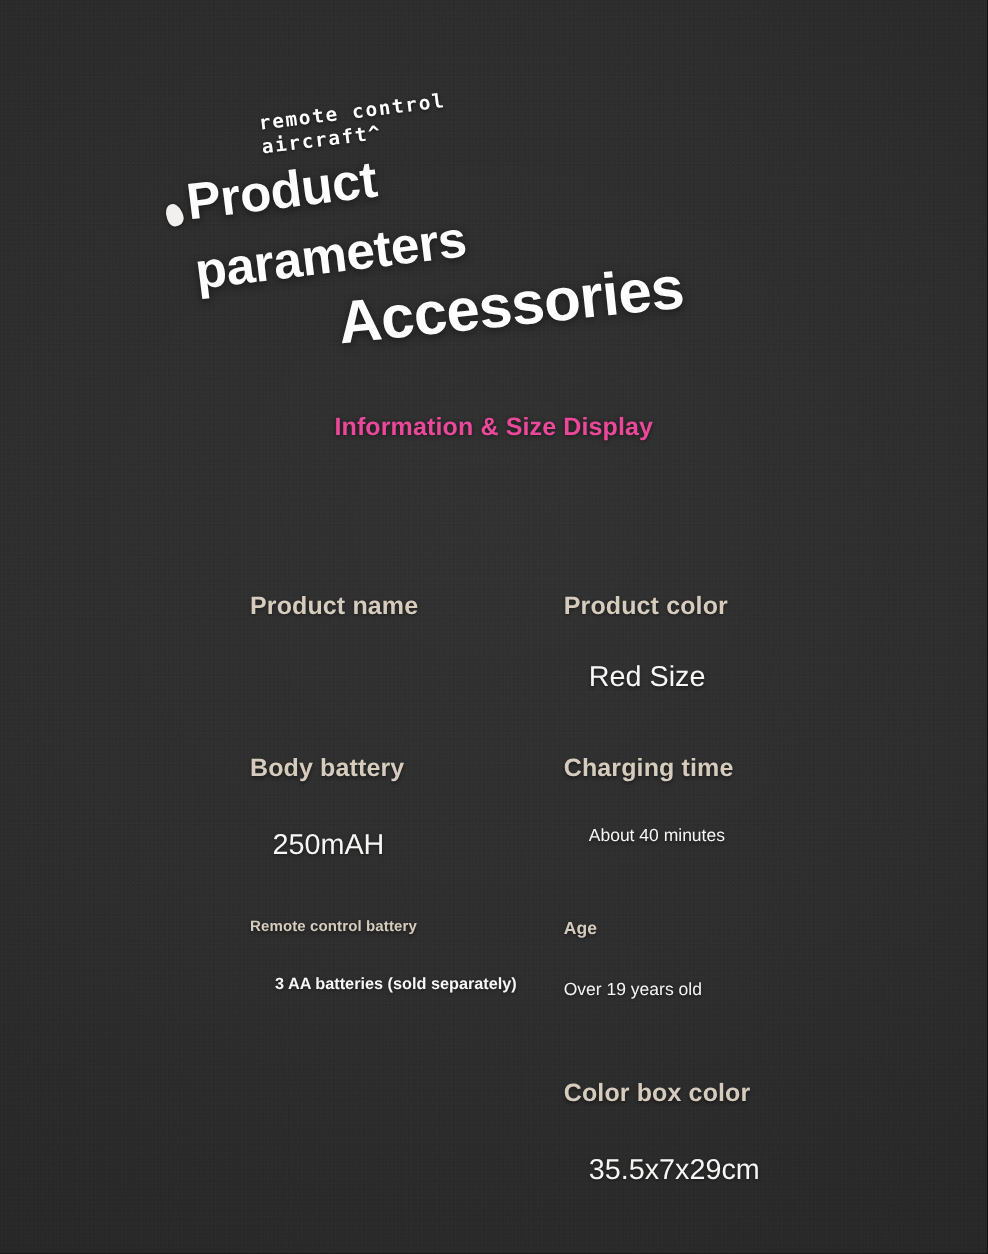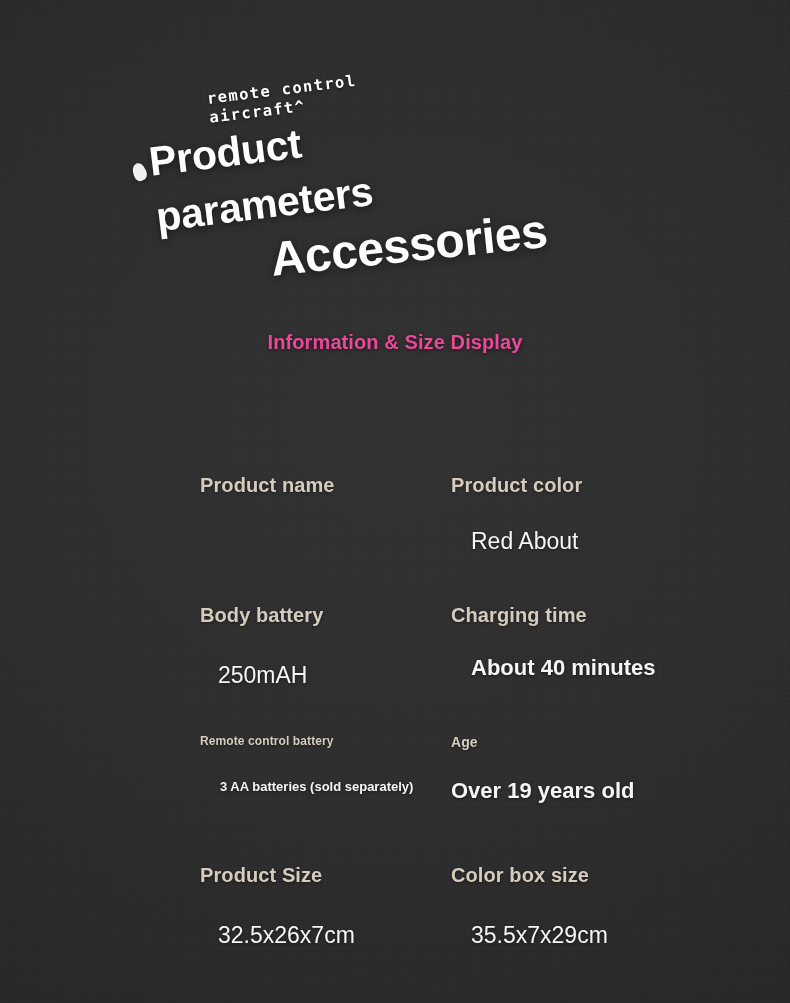--- a/index.html
+++ b/index.html
@@ -149,21 +149,21 @@
     text-shadow: 0 1px 3px rgba(0,0,0,.45);
   }
 
   
   .sz-lg .spec-label { font-size: 20px; }
   .sz-sm .spec-label { font-size: 12px; }
 
   .v-bold   { font-weight: 700; font-size: 16px; line-height: 20px; }
   .v-light  { font-weight: 400; font-size: 23px; line-height: 28px; }
   .v-tiny   { font-weight: 700; font-size: 13px; line-height: 18px; }
-  .v-mid    { font-weight: 700; font-size: 22px; line-height: 22px; }
+  .v-mid    { font-weight: 400; font-size: 14px; line-height: 22px; }
 
   .pad-a { padding-top: 32px; padding-left: 20px; }
   .pad-b { padding-top: 30px; padding-left: 20px; }
   .pad-c { padding-top: 34px; padding-left: 18px; }
 </style>
 </head>
 <body>
 
 <div id="page">
 
@@ -186,21 +186,21 @@
   </div>
 
   <div id="spec-table">
 
     <div class="spec-row sz-lg">
       <div class="spec-cell left">
         <div class="spec-label">Product name</div>
       </div>
       <div class="spec-cell right">
         <div class="spec-label">Product color</div>
-        <div class="spec-value v-light pad-b">Red About</div>
+        <div class="spec-value v-light pad-b">Red Size</div>
       </div>
     </div>
 
     <div class="spec-row sz-lg">
       <div class="spec-cell left">
         <div class="spec-label">Body battery</div>
         <div class="spec-value v-light pad-c">250mAH</div>
       </div>
       <div class="spec-cell right">
         <div class="spec-label">Charging time</div>
@@ -213,24 +213,20 @@
         <div class="spec-label">Remote control battery</div>
         <div class="spec-value v-tiny pad-b">3 AA batteries (sold separately)</div>
       </div>
       <div class="spec-cell right">
         <div class="spec-label" style="font-size:14px;">Age</div>
         <div class="spec-value v-mid" style="padding-top:30px;padding-left:0;">Over 19 years old</div>
       </div>
     </div>
 
     <div class="spec-row sz-lg">
-      <div class="spec-cell left">
-        <div class="spec-label">Product Size</div>
-        <div class="spec-value v-light pad-c">32.5x26x7cm</div>
-      </div>
-      <div class="spec-cell right">
-        <div class="spec-label">Color box size</div>
+      <div class="spec-cell right">
+        <div class="spec-label">Color box color</div>
         <div class="spec-value v-light pad-c" style="padding-left:20px;">35.5x7x29cm</div>
       </div>
     </div>
 
   </div>
 </div>
 
 </body></html>

